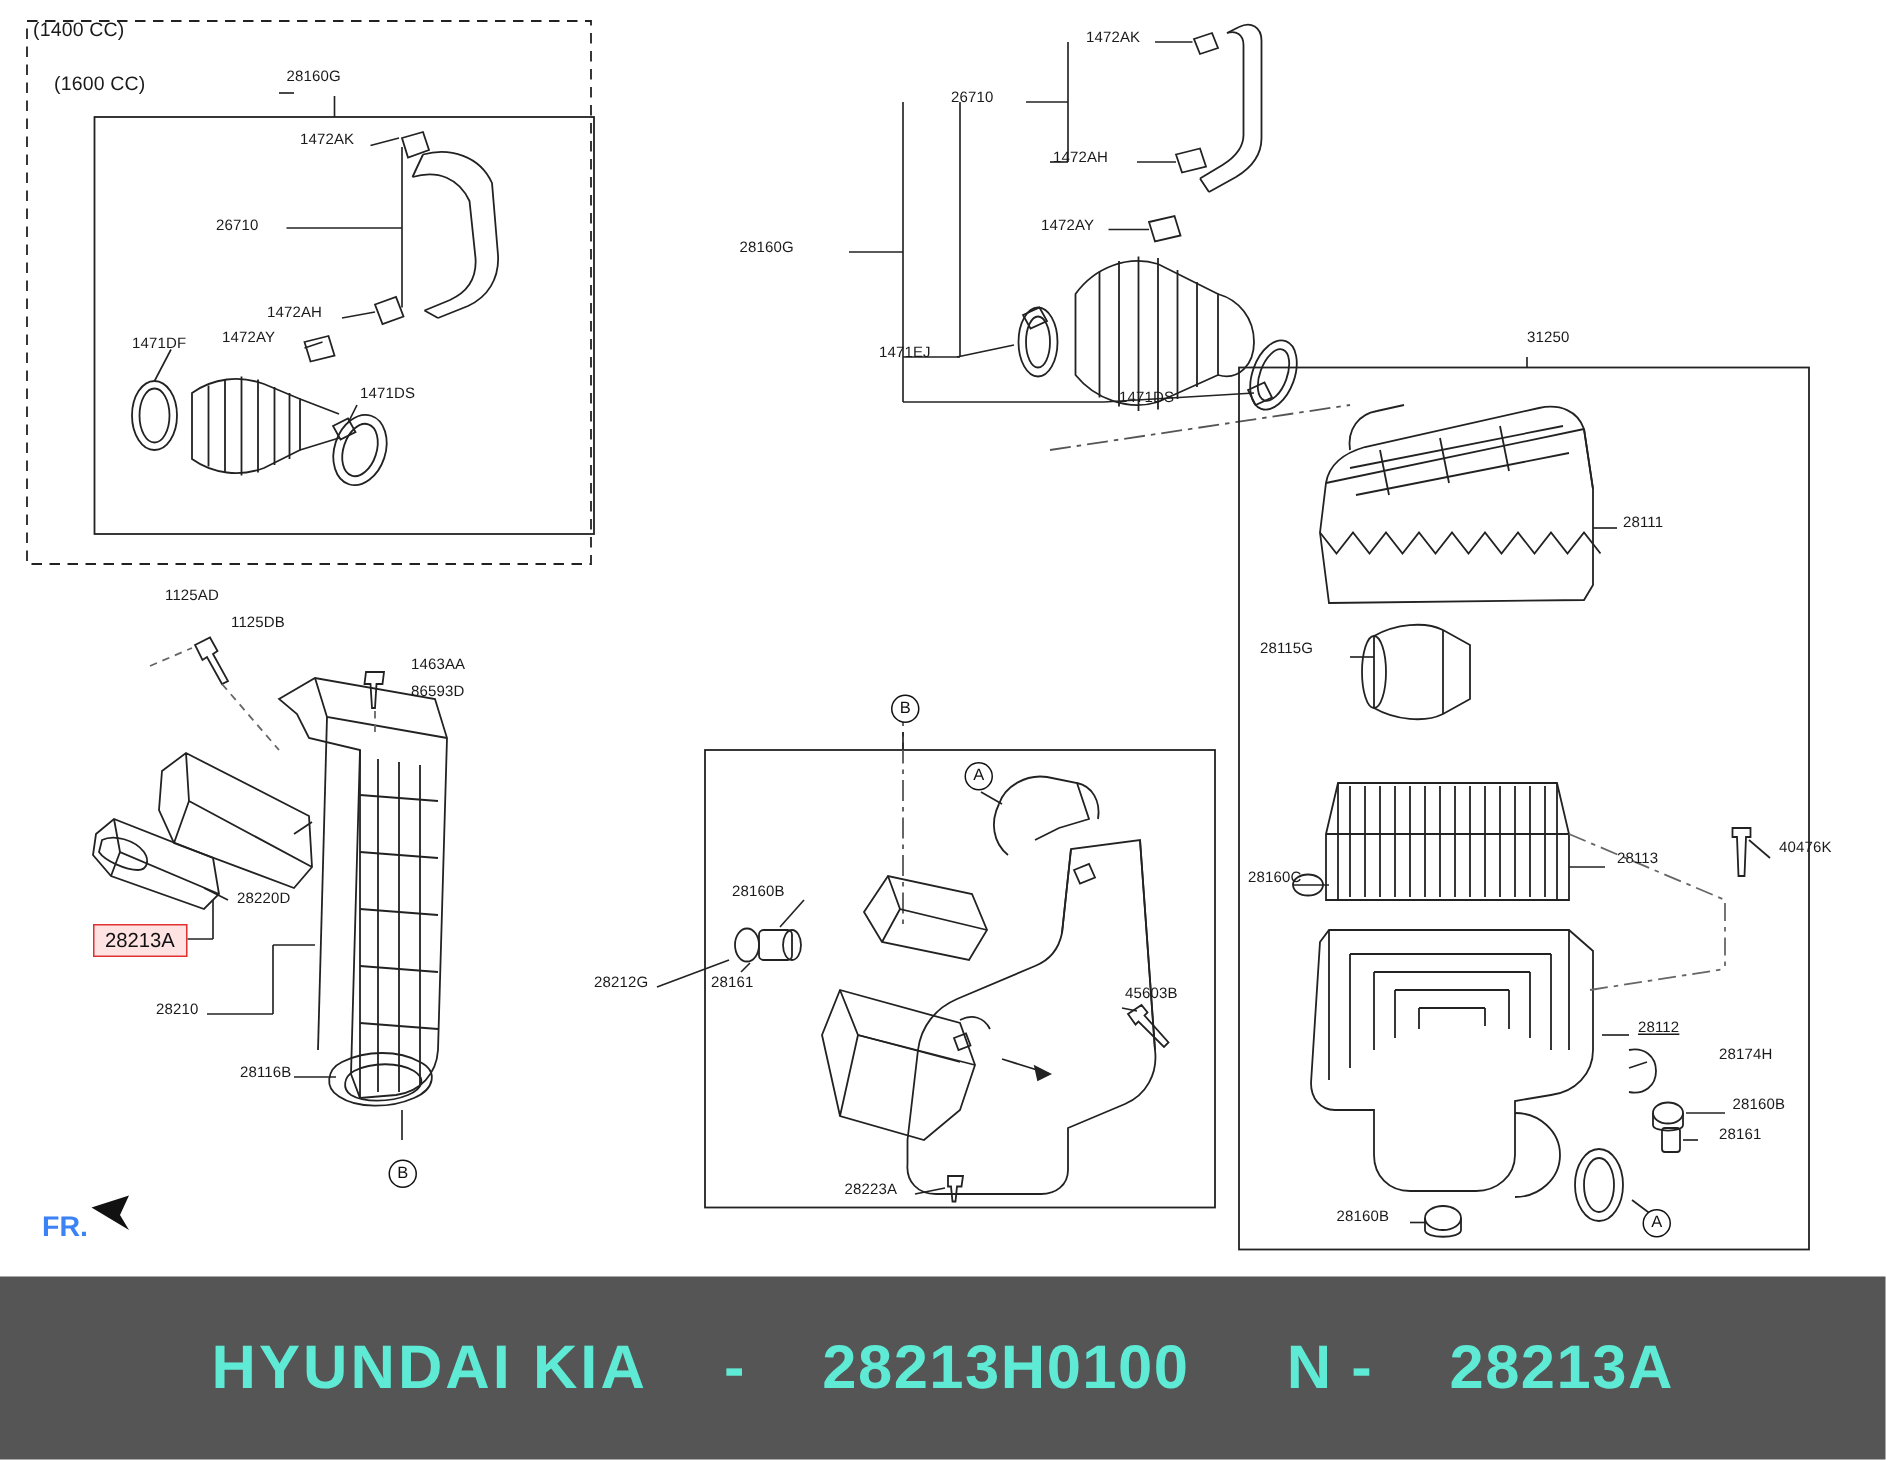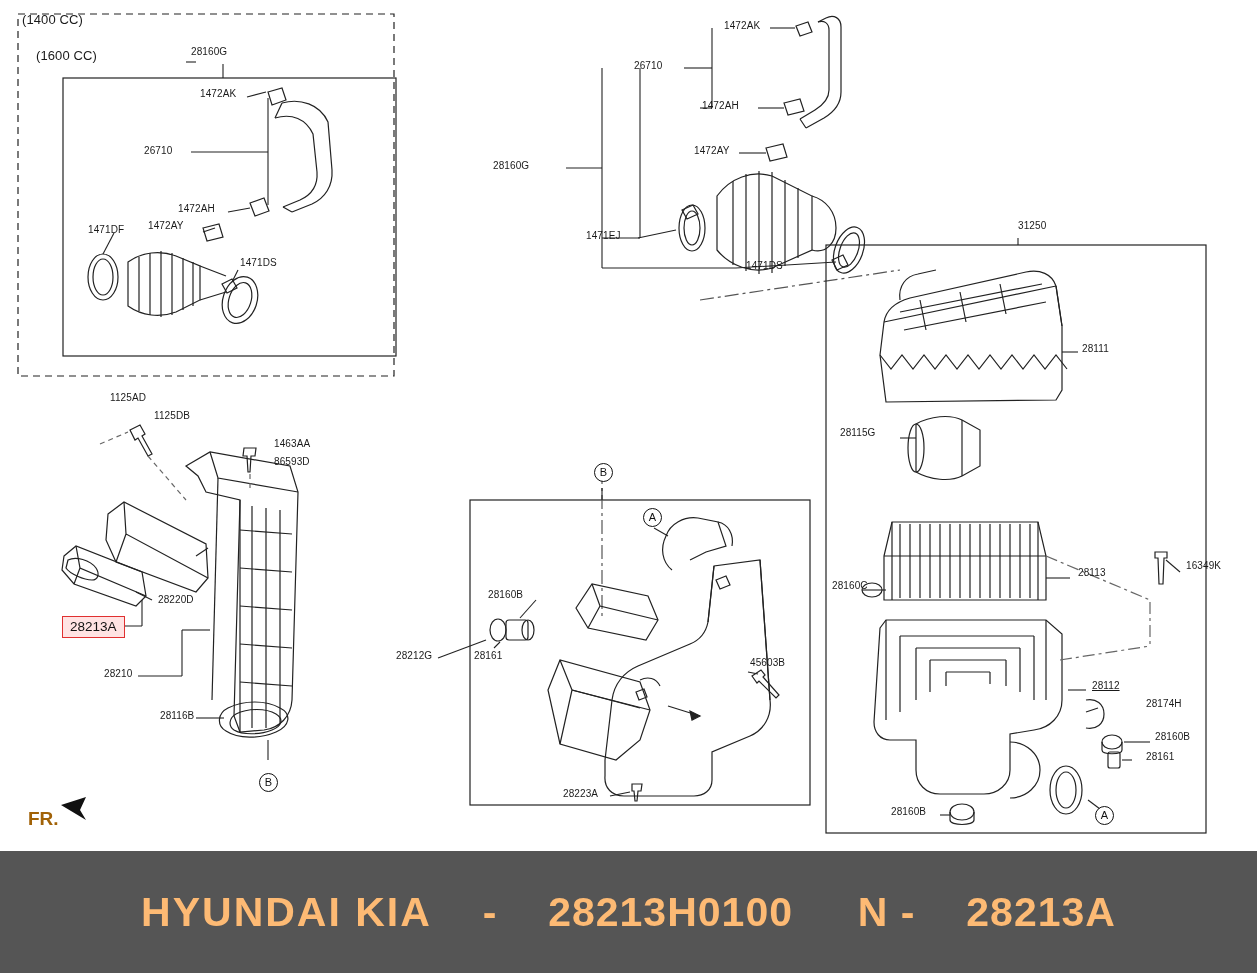--- a/index.html
+++ b/index.html
@@ -56,35 +56,35 @@
     width: 1257px;
     height: 122px;
     background: #555555;
   }
   #footer .ftxt {
     position: absolute;
     top: 50%;
     transform: translateY(-50%);
     width: 100%;
     text-align: center;
-    color: #fdba74;
+    color: #5eead4;
     font-size: 41px;
     font-weight: bold;
     letter-spacing: 1px;
     font-family: "Liberation Sans", sans-serif;
   }
   #footer .ftxt span { display: inline-block; }
   #footer .brand { letter-spacing: 2px; }
   #footer .gap1 { width: 26px; }
   #footer .gap2 { width: 40px; }
   .fr-label {
     position: absolute;
     font-size: 19px;
     font-weight: bold;
-    color: #a16207;
+    color: #3b82f6;
   }
   svg.art {
     position: absolute;
     left: 0; top: 0;
     width: 1257px;
     height: 851px;
     pointer-events: none;
   }
 </style>
 </head>
@@ -340,21 +340,21 @@
   <div class="lbl" style="left:694px; top:145px;">1472AY</div>
   <div class="lbl" style="left:493px; top:160px;">28160G</div>
   <div class="lbl" style="left:586px; top:230px;">1471EJ</div>
   <div class="lbl" style="left:746px; top:260px;">1471DS</div>
 
   <div class="lbl" style="left:1018px; top:220px;">31250</div>
   <div class="lbl" style="left:1082px; top:343px;">28111</div>
   <div class="lbl" style="left:840px; top:427px;">28115G</div>
   <div class="lbl" style="left:1078px; top:567px;">28113</div>
   <div class="lbl" style="left:832px; top:580px;">28160C</div>
-  <div class="lbl" style="left:1186px; top:560px;">16349K</div>
+  <div class="lbl" style="left:1186px; top:560px;">40476K</div>
   <div class="lbl" style="left:1092px; top:680px;text-decoration:underline;">28112</div>
   <div class="lbl" style="left:1106px; top:698px;margin-left:40px;">28174H</div>
   <div class="lbl" style="left:1155px; top:731px;">28160B</div>
   <div class="lbl" style="left:1146px; top:751px;">28161</div>
   <div class="lbl" style="left:891px; top:806px;">28160B</div>
 
   <div class="lbl" style="left:110px; top:392px;">1125AD</div>
   <div class="lbl" style="left:122px; top:410px;margin-left:32px;">1125DB</div>
   <div class="lbl" style="left:274px; top:438px;">1463AA</div>
   <div class="lbl" style="left:274px; top:456px;">86593D</div>

